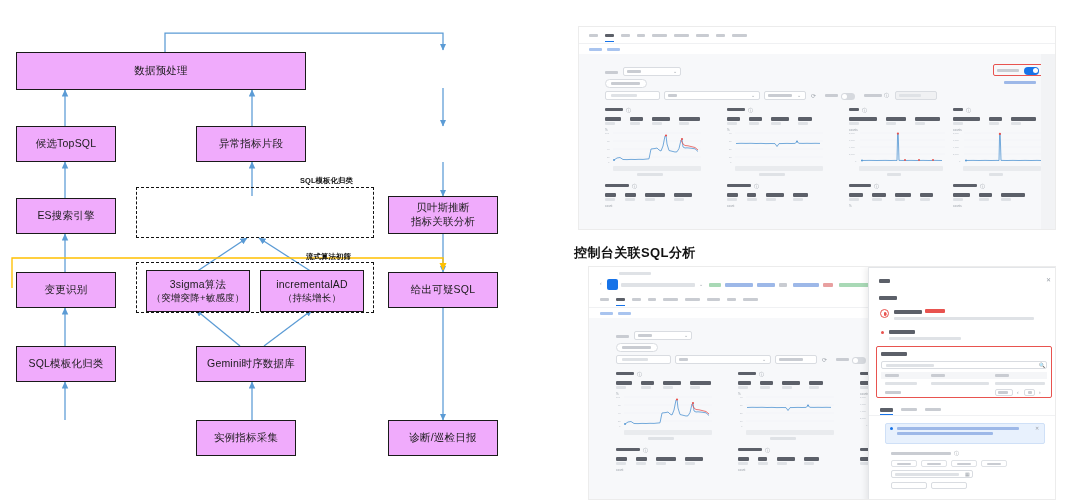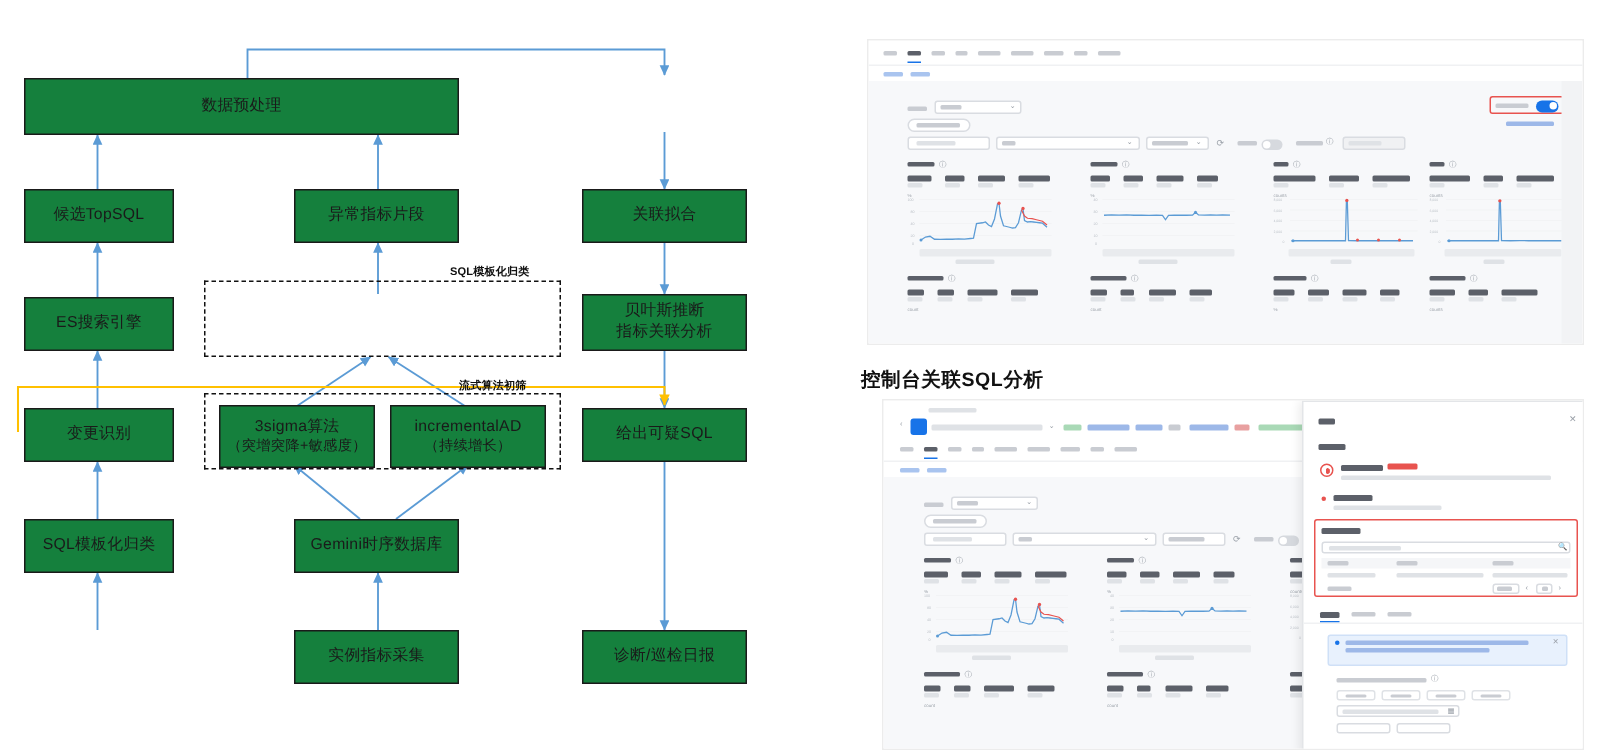--- a/index.html
+++ b/index.html
@@ -13,21 +13,21 @@
   #root{position:relative;width:1080px;height:500px;}
 
   
   #flow{position:absolute;left:0;top:0;width:540px;height:500px;}
   #flow svg.wires{position:absolute;left:0;top:0;width:540px;height:500px;pointer-events:none;}
 
   .node{
     position:absolute;
     box-sizing:border-box;
     border:1.6px solid #1a1a1a;
-    background:#15803d;
+    background:#f0abfc;
     display:flex;align-items:center;justify-content:center;
     text-align:center;
     color:#1a1a1a;
     font-size:10.5px;
     line-height:1.32;
     letter-spacing:.2px;
     z-index:3;
   }
   .node span{display:block;}
   .node .l2{font-size:9.5px;}
@@ -188,23 +188,20 @@
     <div class="node" style="left:16px;top:52px;width:290px;height:38px;">
       <span>数据预处理</span>
     </div>
 
     <div class="node" style="left:16px;top:126px;width:100px;height:36px;">
       <span>候选TopSQL</span>
     </div>
     <div class="node" style="left:196px;top:126px;width:110px;height:36px;">
       <span>异常指标片段</span>
     </div>
-    <div class="node" style="left:388px;top:126px;width:110px;height:36px;">
-      <span>关联拟合</span>
-    </div>
 
     <div class="node" style="left:16px;top:198px;width:100px;height:36px;">
       <span>ES搜索引擎</span>
     </div>
     <div class="node" style="left:388px;top:196px;width:110px;height:38px;flex-direction:column;">
       <span>贝叶斯推断</span>
       <span>指标关联分析</span>
     </div>
 
     <div class="node" style="left:16px;top:272px;width:100px;height:36px;">
@@ -225,21 +222,21 @@
     <div class="node" style="left:16px;top:346px;width:100px;height:36px;">
       <span>SQL模板化归类</span>
     </div>
     <div class="node" style="left:196px;top:346px;width:110px;height:36px;">
       <span>Gemini时序数据库</span>
     </div>
     <div class="node" style="left:388px;top:420px;width:110px;height:36px;">
       <span>诊断/巡检日报</span>
     </div>
 
-    <div class="node" style="left:196px;top:420px;width:110px;height:36px;">
+    <div class="node" style="left:196px;top:420px;width:100px;height:36px;">
       <span>实例指标采集</span>
     </div>
   </div>
 
 
   <div class="shot" style="left:578px;top:26px;width:478px;height:204px;">
     <div class="shotInner">
 
       <div class="navrow" style="left:10px;top:7px;">
         <span class="blurtext" style="width:9px;height:3.2px;"></span>

